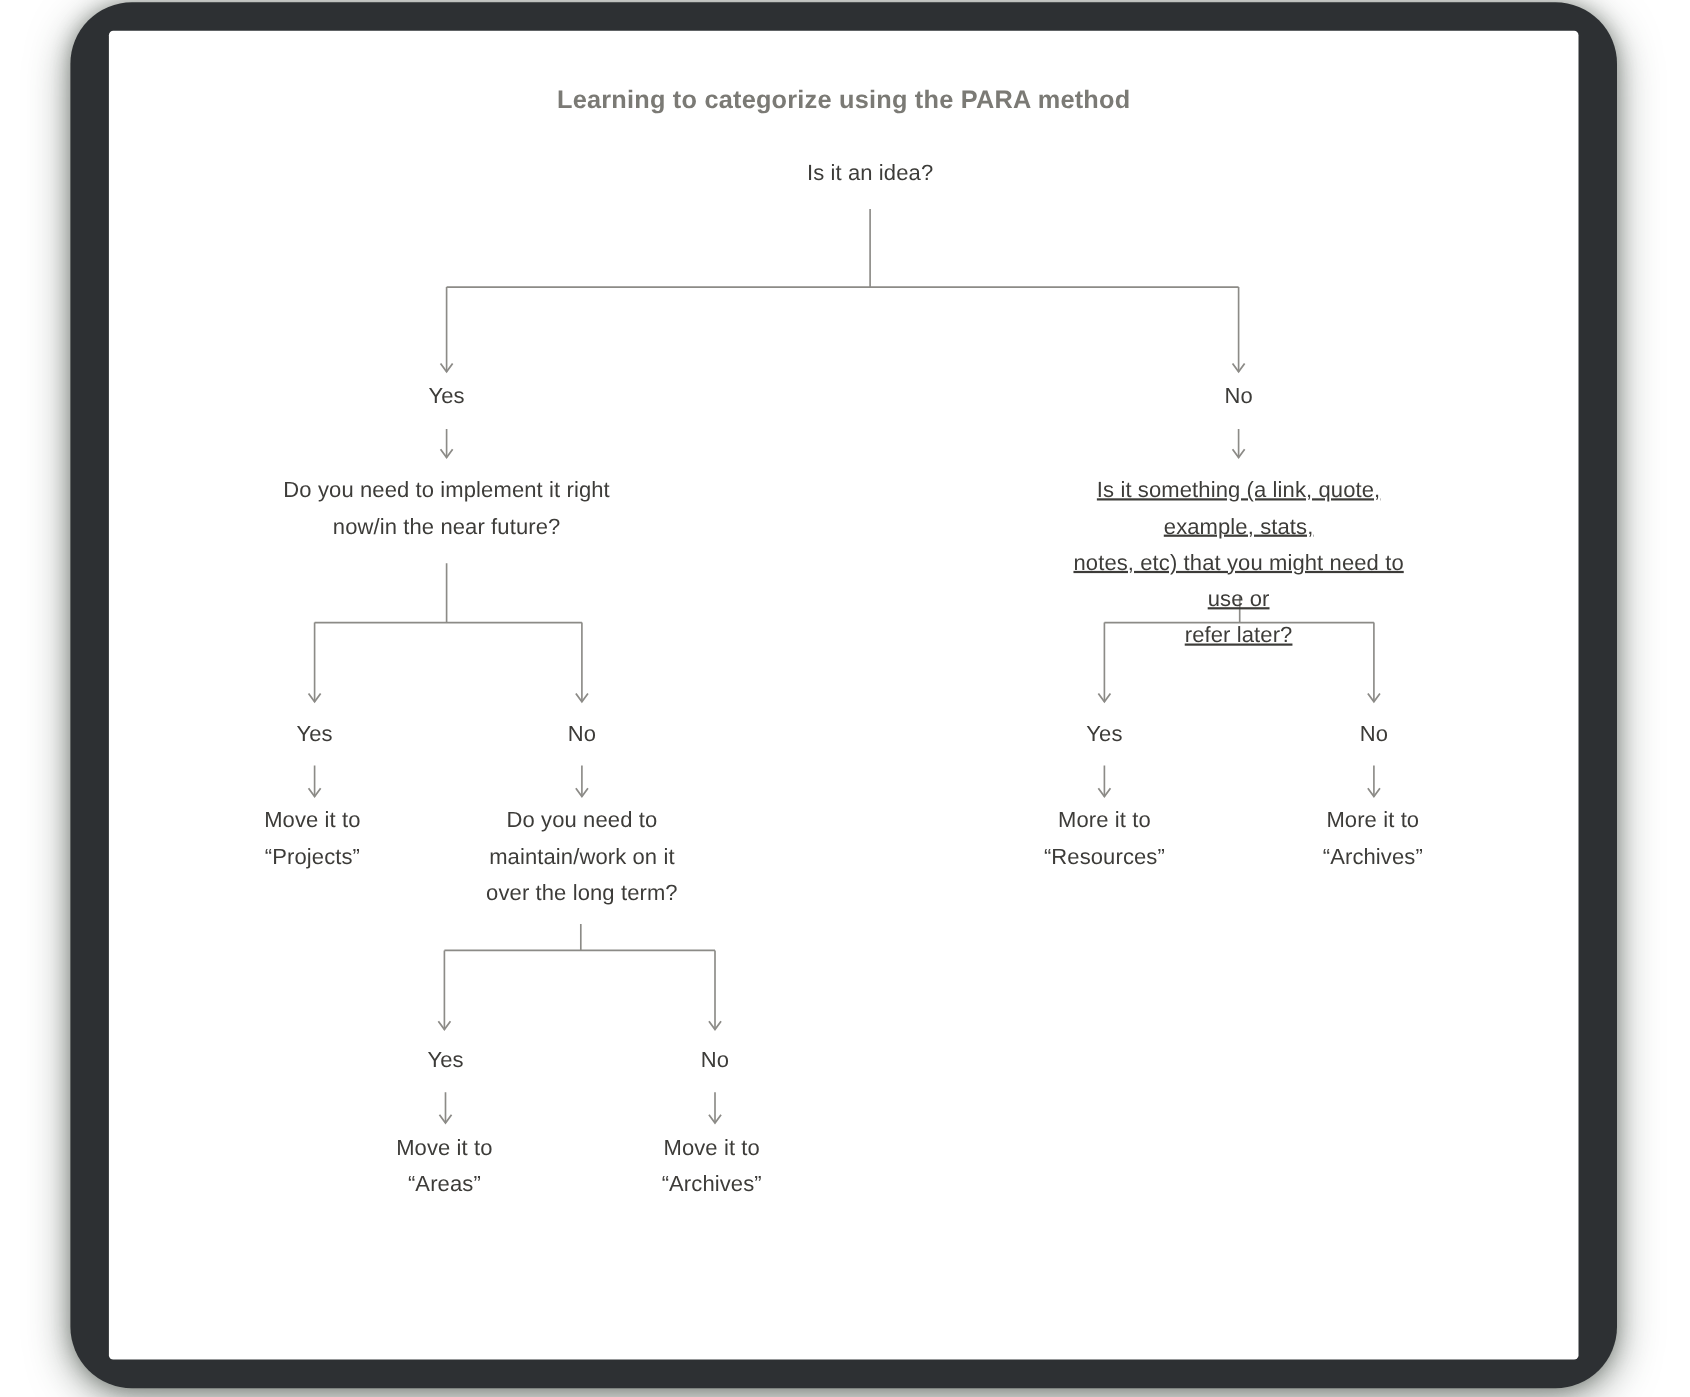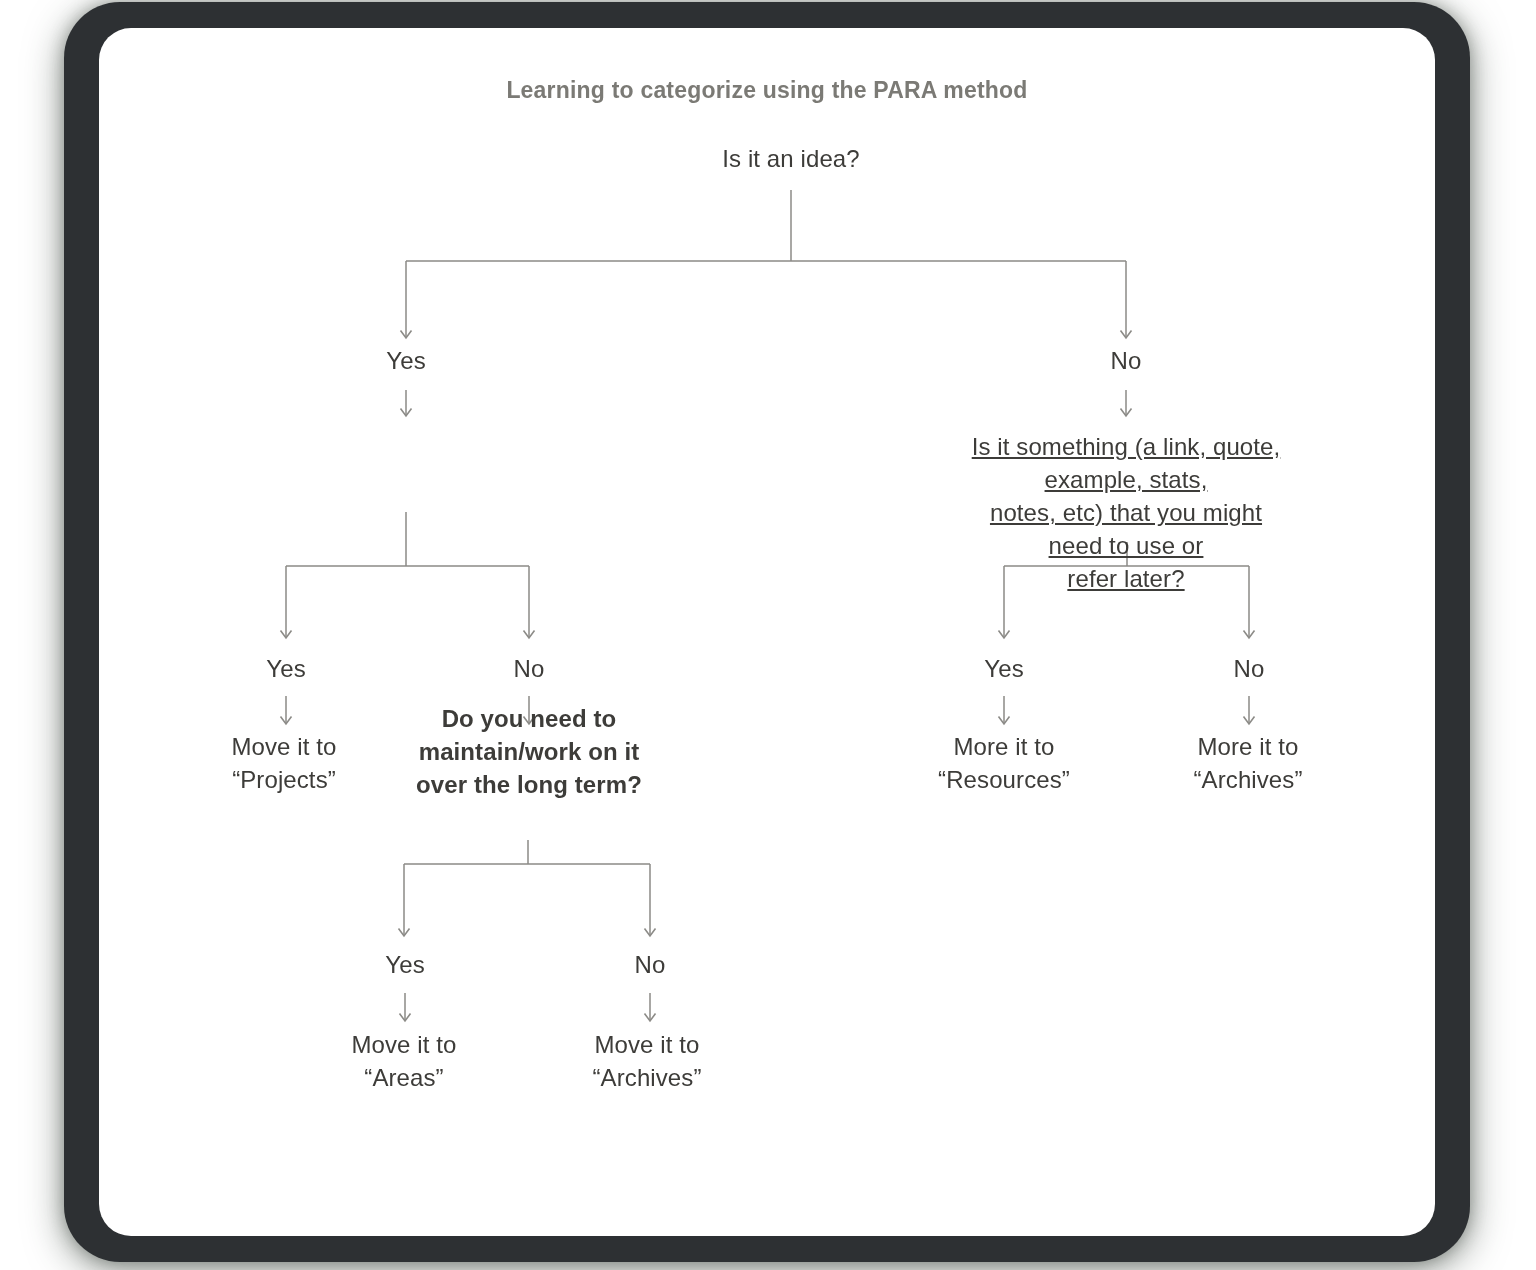--- a/index.html
+++ b/index.html
@@ -26,21 +26,21 @@
     border-radius: 56px;
     box-sizing: border-box;
     padding: 26px 35px;
     box-shadow: 0 8px 38px rgba(48, 58, 50, 0.55), 0 0 16px rgba(48, 58, 50, 0.35);
   }
   .card {
     position: relative;
     width: 100%;
     height: 100%;
     background: #ffffff;
-    border-radius: 32px;
+    border-radius: 4px;
     overflow: hidden;
   }
   .title {
     position: absolute;
     left: 0;
     right: 0;
     top: 49px;
     text-align: center;
     font-size: 23px;
     font-weight: 700;
@@ -51,21 +51,21 @@
     position: absolute;
     inset: 0;
     width: 100%;
     height: 100%;
   }
   .node, .answer-label {
     position: absolute;
     transform: translateX(-50%);
     white-space: pre-line;
     text-align: center;
-    font-size: 24px;
+    font-size: 20px;
     line-height: 33px;
     color: #3d3c39;
     letter-spacing: 0.1px;
   }
 </style>
 </head>
 <body>
 
 <div class="stage">
   <div class="device-frame">
@@ -108,33 +108,35 @@
         <use href="#ah" x="551" y="908"></use>
         <use href="#ah" x="306" y="993"></use>
         <use href="#ah" x="551" y="993"></use>
       </svg>
 
       <div class="node" style="left:692px; top:114px;">Is it an idea?</div>
 
       <div class="answer-label" style="left:307px; top:316px;">Yes</div>
       <div class="answer-label" style="left:1027px; top:316px;">No</div>
 
+      <div class="node" style="left:307px; top:402px;">Do you need to implement it right
+now/in the near future?</div>
       <div class="node" style="left:1027px; top:402px;text-decoration:underline;">Is it something (a link, quote, example, stats,
 notes, etc) that you might need to use or
 refer later?</div>
 
       <div class="answer-label" style="left:187px; top:624px;">Yes</div>
       <div class="answer-label" style="left:430px; top:624px;">No</div>
 
       <div class="answer-label" style="left:905px; top:624px;">Yes</div>
       <div class="answer-label" style="left:1150px; top:624px;">No</div>
 
       <div class="node" style="left:185px; top:702px;">Move it to
 “Projects”</div>
-      <div class="node" style="left:430px; top:674px;font-weight:bold;">Do you need to
+      <div class="node" style="left:430px; top:702px;">Do you need to
 maintain/work on it
 over the long term?</div>
       <div class="node" style="left:905px; top:702px;">More it to
 “Resources”</div>
       <div class="node" style="left:1149px; top:702px;">More it to
 “Archives”</div>
 
       <div class="answer-label" style="left:306px; top:920px;">Yes</div>
       <div class="answer-label" style="left:551px; top:920px;">No</div>
 

